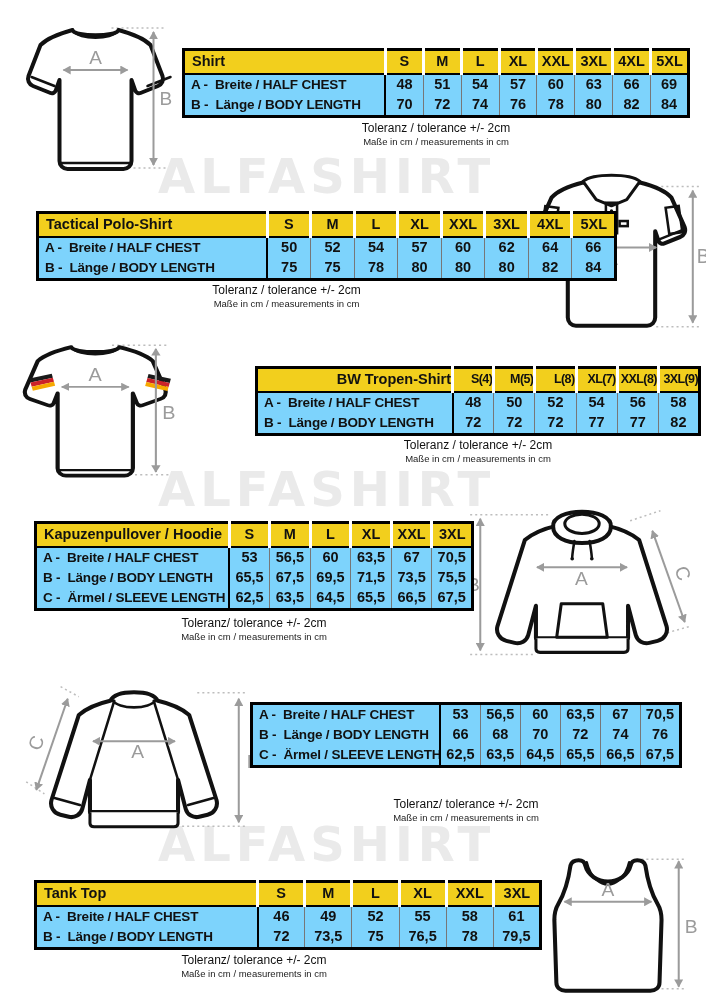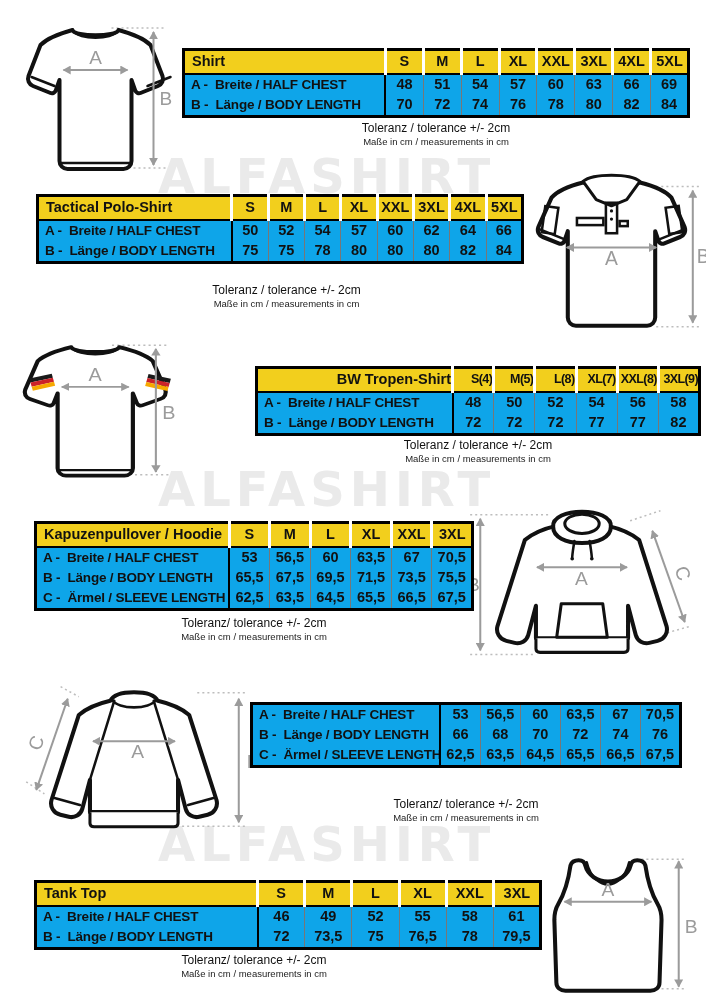--- a/index.html
+++ b/index.html
@@ -3,21 +3,21 @@
 <meta charset="utf-8">
 <style>
   html,body{margin:0;padding:0;background:#fff;}
   .page{position:relative;width:708px;height:1000px;background:#fff;overflow:hidden;
         font-family:"Liberation Sans",sans-serif;color:#111;}
   .watermark{position:absolute;z-index:0;font-family:"DejaVu Sans",sans-serif;
         font-weight:800;font-size:48px;letter-spacing:5px;color:#eaeaea;white-space:nowrap;}
   .illo{position:absolute;z-index:1;}
   .illo svg{display:block;width:100%;height:100%;}
   table.size-table{position:absolute;z-index:2;border-collapse:collapse;table-layout:fixed;
-        background:#0ea5e9;border:3px solid #000;}
+        background:#7dd3fc;border:3px solid #000;}
   .size-table th,.size-table td{padding:0;line-height:1.05;overflow:hidden;}
   .size-table tr.hdr th{background:var(--yellow,#F2CF1D);height:22px;font-size:14.5px;
         font-weight:bold;text-align:center;border-left:3px solid #fff;border-bottom:2.5px solid #000;}
   .size-table tr.hdr th.lbl{text-align:left;padding-left:7px;border-left:none;}
   .size-table td{height:20px;font-size:14.5px;font-weight:bold;text-align:center;
         border-left:1px solid #777;}
   .size-table td.lbl{text-align:left;padding-left:6px;border-left:none;white-space:pre;
         font-size:13.5px;letter-spacing:-0.2px;}
   .size-table th.lbl,.size-table td.lbl{border-right:2.5px solid #000;}
   .size-table.cols-8 .lbl{width:38%;}
@@ -98,21 +98,21 @@
           <td>82</td>
           <td>84</td>
         </tr>
       </tbody>
     </table>
   <div class="note" style="left:182px;top:121px;width:508px">
     <div class="l1">Toleranz / tolerance +/- 2cm</div>
     <div class="l2">Maße in cm / measurements in cm</div>
   </div>
 
-  <table class="size-table cols-8 t-polo" style="left:36px;top:194px;width:488px">
+  <table class="size-table cols-8 t-polo" style="left:36px;top:211px;width:581px">
       <tbody>
         <tr class="hdr">
           <th class="lbl">Tactical Polo-Shirt</th>
           <th>S</th>
           <th>M</th>
           <th>L</th>
           <th>XL</th>
           <th>XXL</th>
           <th>3XL</th>
           <th>4XL</th>

